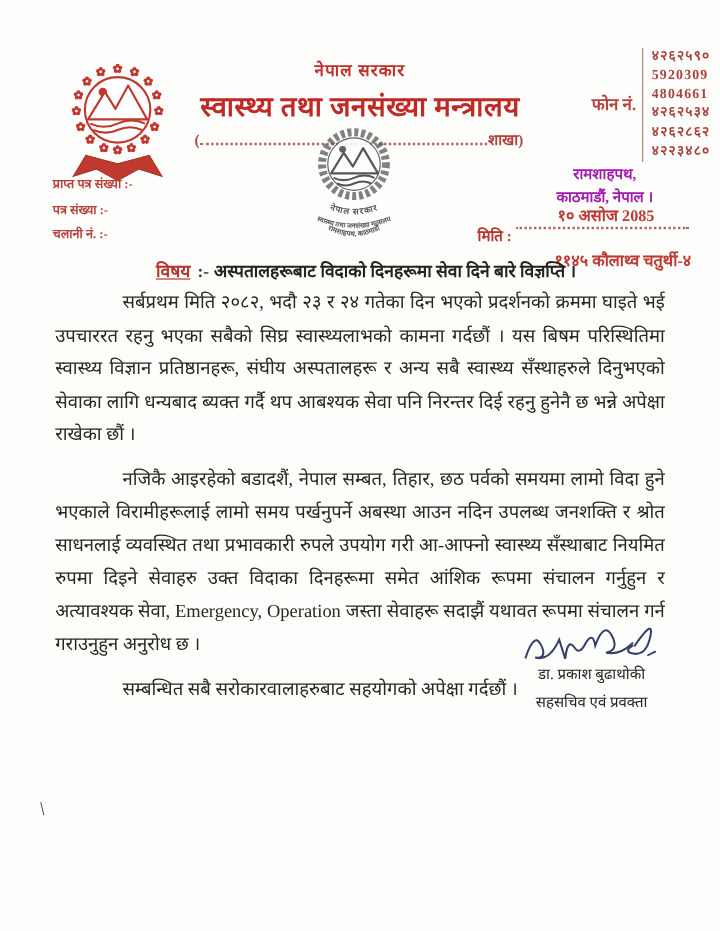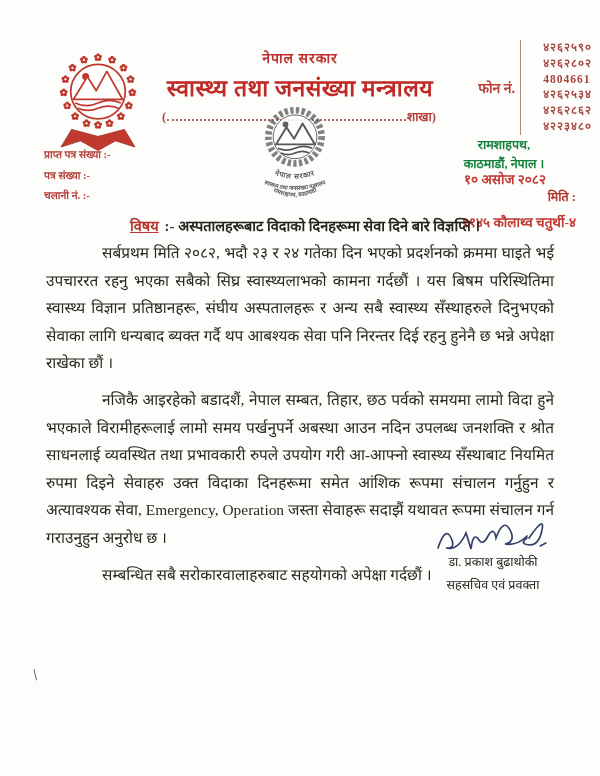--- a/index.html
+++ b/index.html
@@ -17,32 +17,32 @@
   .branch-row {
     position:absolute; left:162px; top:108px; width:274px;
     display:flex; align-items:flex-end;
     color:#b5423c; font-size:12.5px; font-weight:bold;
   }
   .branch-dots { flex:1; border-bottom:2px dotted #b5655f; margin:0 1px 4px 1px; height:1px; }
   .seal-black { position:absolute; left:238px; top:96px; width:114px; height:112px; opacity:0.88; }
 
   .phone-block { position:absolute; right:8px; top:40px; display:flex; }
   .phone-label { align-self:center; font-size:14px; font-weight:bold; color:#b5423c; padding-right:5px; }
-  .phone-list { border-left:1.5px solid #b08a7a; padding-left:22px; }
+  .phone-list { border-left:1.5px solid #b08a7a; padding-left:7px; }
   .phone-num { font-size:11.5px; font-weight:bold; color:#a8433c; line-height:15.8px; letter-spacing:1px; }
 
   .address-block { position:absolute; right:26px; top:136px; width:140px; text-align:center;
-    color:#15803d; font-size:12.5px; font-weight:bold; line-height:19px; }
+    color:#a21caf; font-size:12.5px; font-weight:bold; line-height:19px; }
 
   .refs-block { position:absolute; left:44px; top:145px; color:#b5423c;
     font-size:10.5px; font-weight:bold; line-height:20.5px; }
 
   .date-block { position:absolute; right:24px; top:170px; width:178px; }
   .bs-date { text-align:center; padding-left:36px; color:#bf3a33; font-size:13.5px; font-weight:bold; }
-  .date-row { display:flex; align-items:flex-end; margin-top:0;flex-direction:column; }
+  .date-row { display:flex; margin-top:0; }
   .date-label { color:#b5362f; font-size:12.5px; font-weight:bold; }
   .date-dots { flex:1; border-bottom:2px dotted #b5655f; margin:0 2px 3px 4px; height:1px; }
   .ns-date { text-align:right; padding-left:22px; color:#bf3a33; font-size:13.5px; font-weight:bold; margin-top:3px; }
 
   
   .subject-row { position:absolute; left:130px; top:215px; font-size:14.5px; white-space:nowrap; }
   .subject-label { color:#b5362f; font-weight:bold; text-decoration:underline; }
   .subject-sep { color:#3a3530; font-weight:bold; padding:0 4px 0 6px; }
   .subject-text { color:#26231f; font-weight:bold;margin-top:20px; }
 
@@ -132,41 +132,41 @@
     </text>
     <text font-size="6.2" font-weight="bold" fill="#3f3f3f">
       <textPath href="#arc3" startOffset="50%" text-anchor="middle">रामशाहपथ, काठमाडौं</textPath>
     </text>
   </svg>
 
   <div class="phone-block">
     <div class="phone-label">फोन नं.</div>
     <div class="phone-list">
       <div class="phone-num">४२६२५९०</div>
-      <div class="phone-num">४२६२८०२</div>
+      <div class="phone-num">5920309</div>
       <div class="phone-num">4804661</div>
       <div class="phone-num">४२६२५३४</div>
       <div class="phone-num">४२६२८६२</div>
       <div class="phone-num">४२२३४८०</div>
     </div>
   </div>
 
   <div class="address-block">
     <div>रामशाहपथ,</div>
     <div>काठमाडौं, नेपाल ।</div>
   </div>
 
   <div class="refs-block">
     <div>प्राप्त पत्र संख्या :-</div>
     <div>पत्र संख्या :-</div>
     <div>चलानी नं. :-</div>
   </div>
 
   <div class="date-block">
-    <div class="bs-date">१० असोज २०८२</div>
+    <div class="bs-date">१० असोज 2085</div>
     <div class="date-row">
       <span class="date-label">मिति :</span>
       <span class="date-dots"></span>
     </div>
     <div class="ns-date">११४५ कौलाथ्व चतुर्थी-४</div>
   </div>
 
   <div class="subject-row">
     <span class="subject-label">विषय</span><span class="subject-sep">:-</span><span class="subject-text">अस्पतालहरूबाट विदाको दिनहरूमा सेवा दिने बारे विज्ञप्ति ।</span>
   </div>

